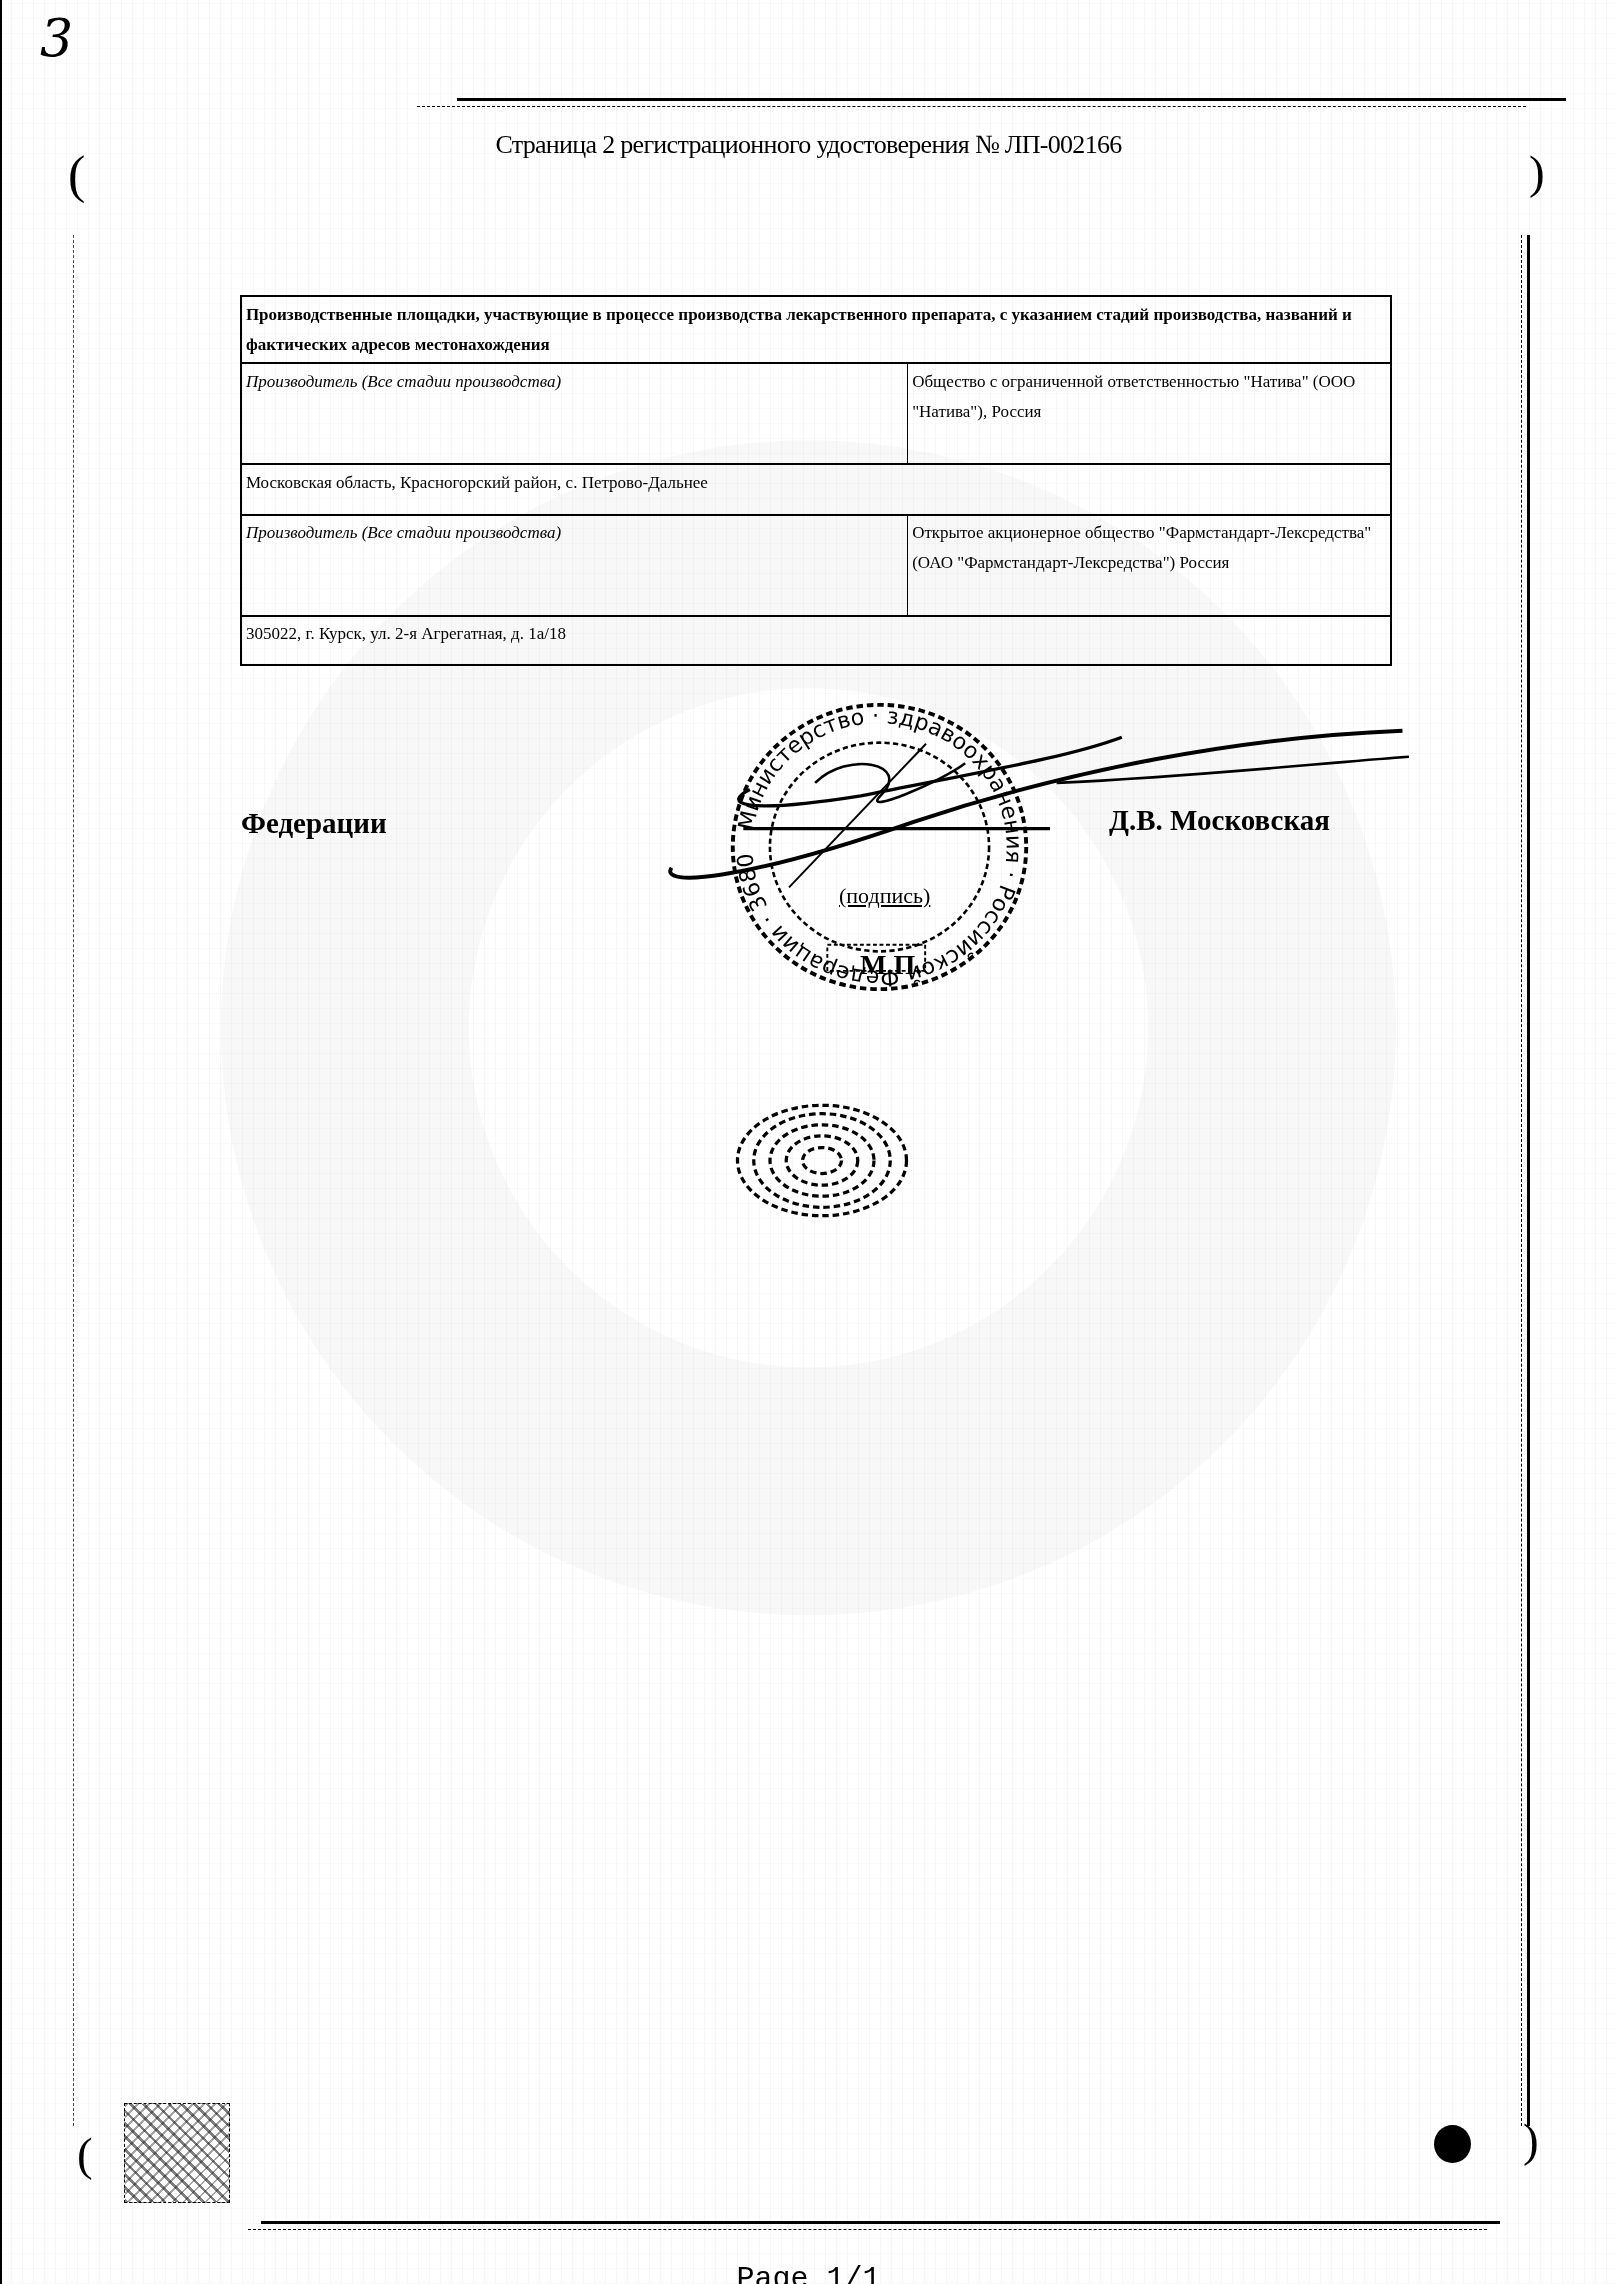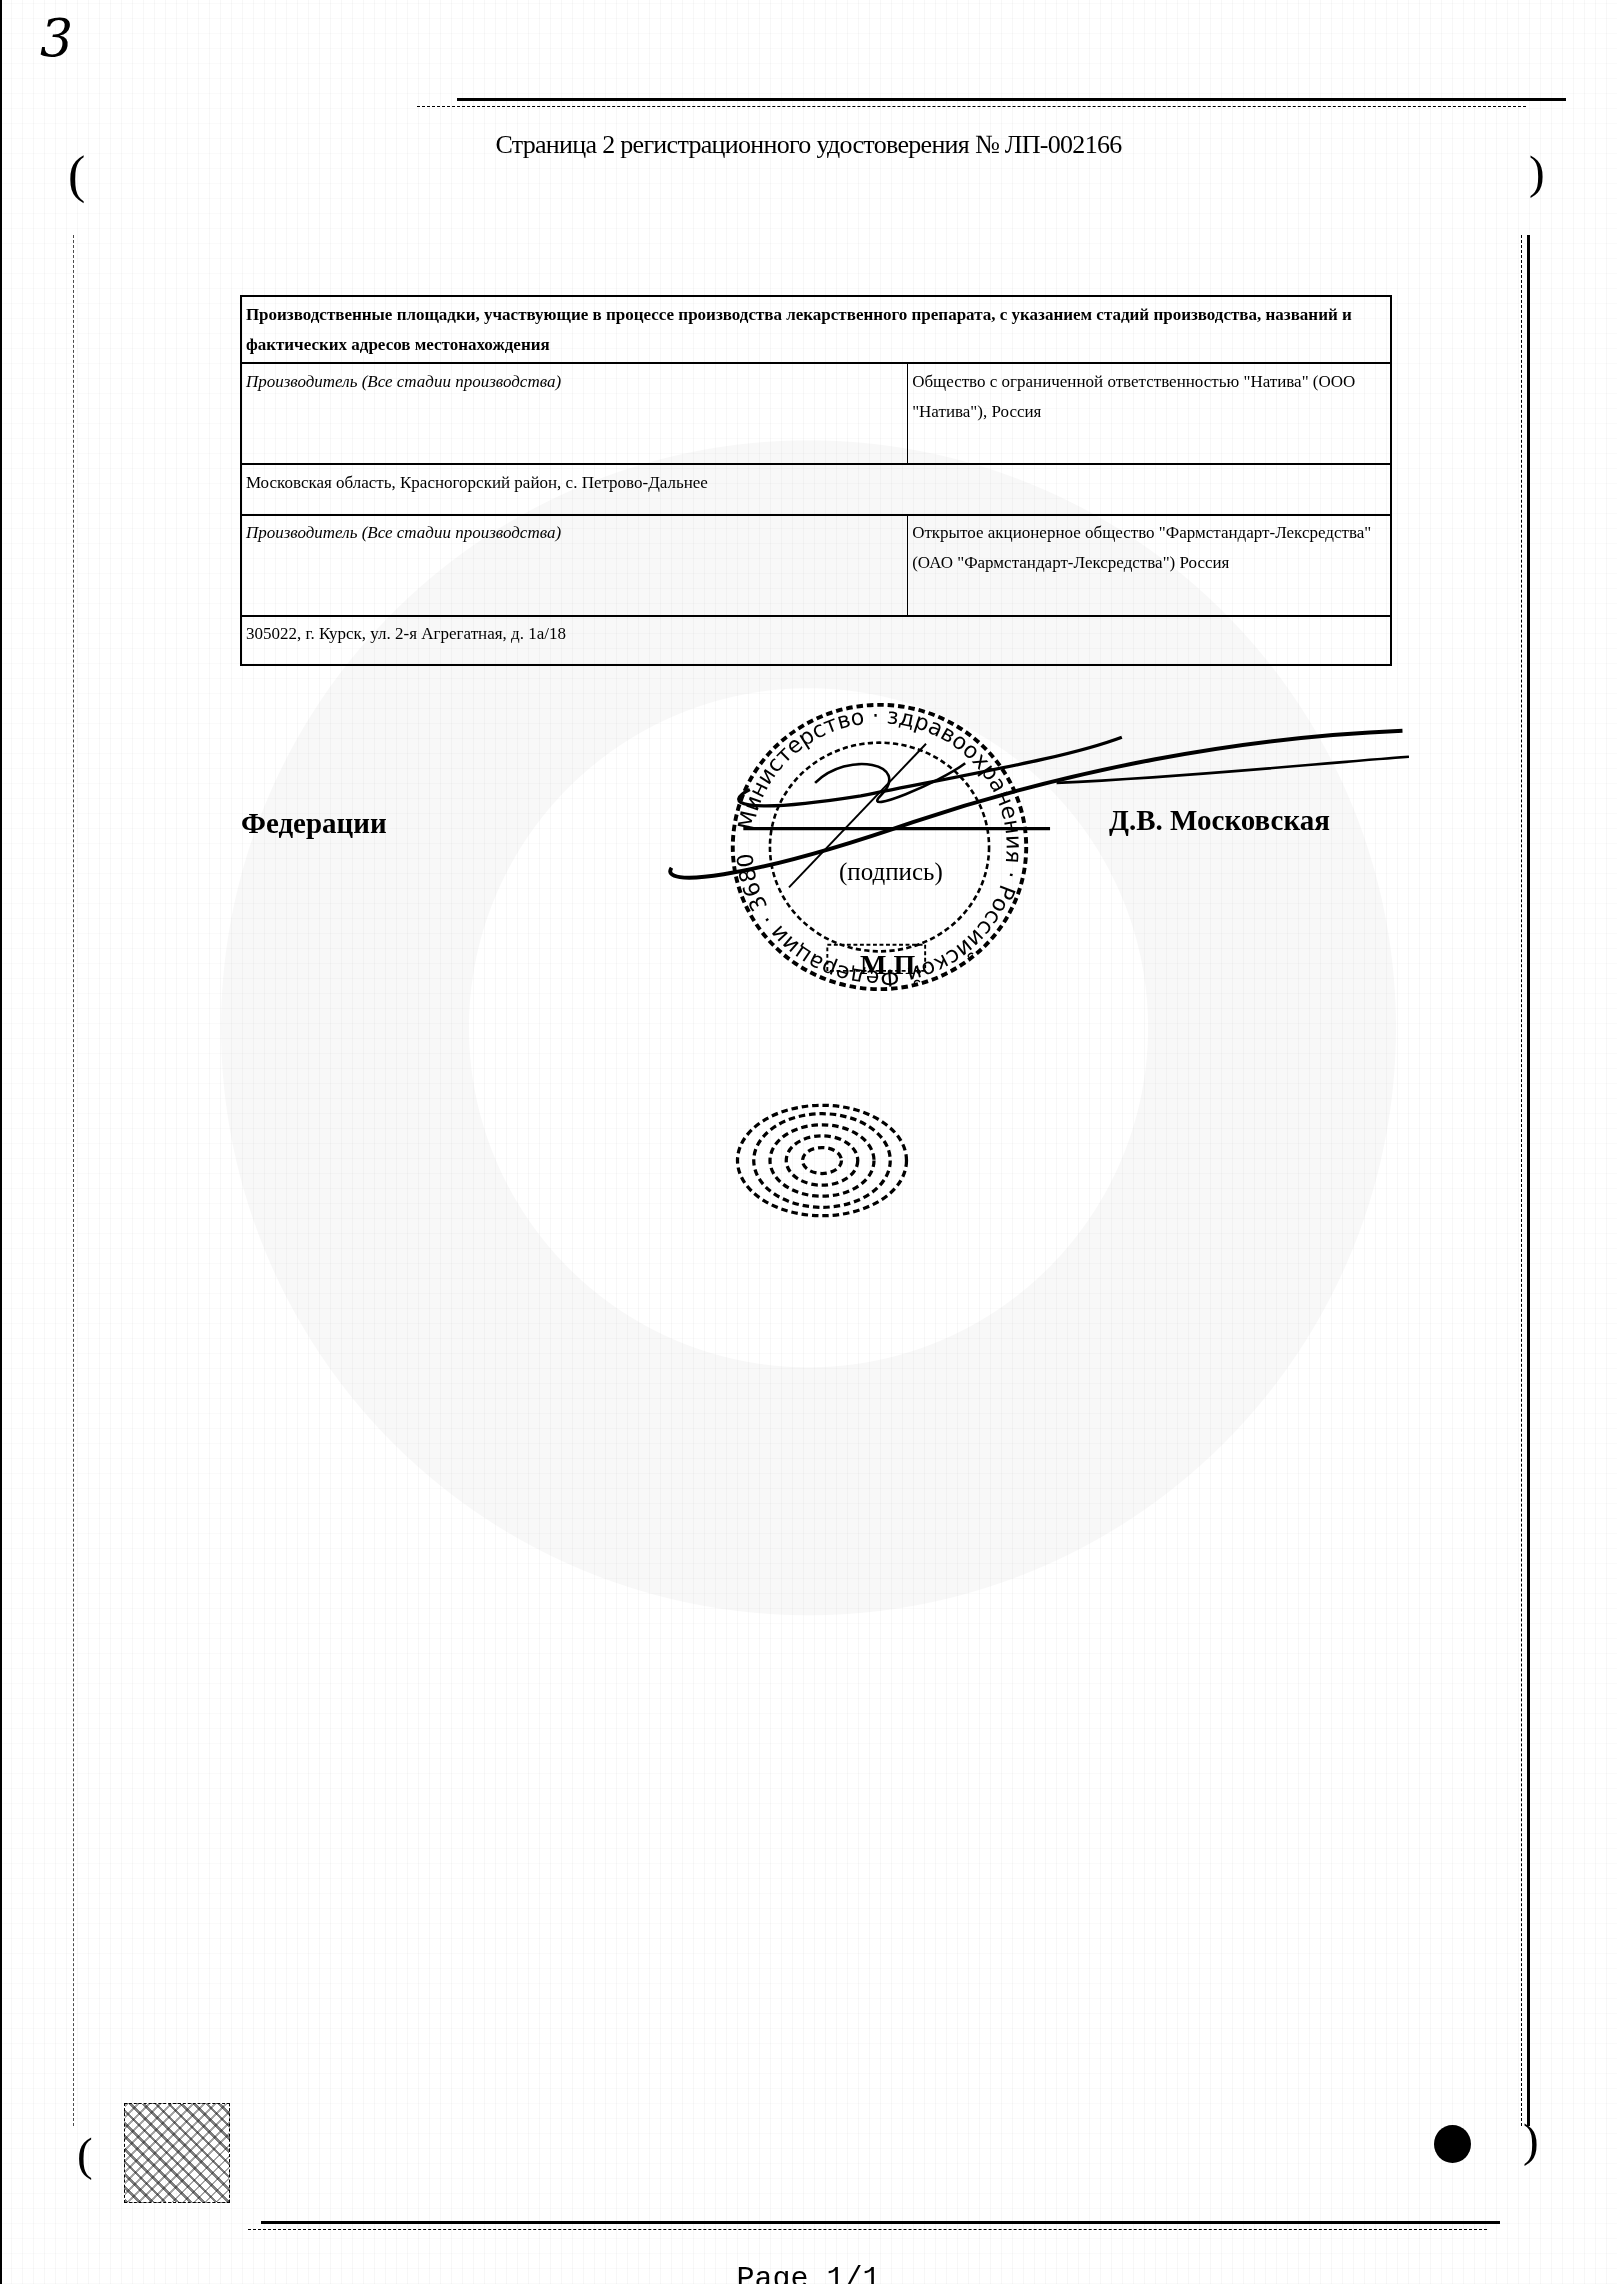--- a/index.html
+++ b/index.html
@@ -30,21 +30,21 @@
   table.sites td.inner-right { border-left:1.3px solid #000; }
   .hdr-cell { font-weight:bold; }
   .role { font-style:italic; }
 
   .sign-left { position:absolute; left:241px; top:805px; font-size:29px; font-weight:bold; line-height:37px; }
   .sign-right { position:absolute; left:1109px; top:804px; font-size:29px; font-weight:bold; }
 
   .stamp { position:absolute; left:723px; top:697px; width:313px; height:300px; }
   .stamp svg { width:100%; height:100%; }
   .signature { position:absolute; left:665px; top:724px; width:744px; height:170px; }
-  .podpis { position:absolute; left:839px; top:858px; font-size:25px; }
+  .podpis { position:absolute; left:839px; top:883px; font-size:22px;text-decoration:underline; }
   .mp { position:absolute; left:860px; top:913px; font-size:28px; font-weight:bold;margin-top:36px; }
 
   .fingerprint { position:absolute; left:724px; top:1102px; width:196px; height:117px; }
   .qr-mark { position:absolute; left:124px; top:2103px; width:104px; height:98px;
     background:
       repeating-linear-gradient(45deg, rgba(0,0,0,.5) 0 2.6px, transparent 2.6px 9px),
       repeating-linear-gradient(-45deg, rgba(0,0,0,.35) 0 2px, transparent 2px 7.8px);
     border:1.3px dashed #000; }
   .punch-hole { position:absolute; left:1434px; top:2125px; width:37px; height:38px; border-radius:50%; background:#000; }
   .bracket-r-bottom { position:absolute; left:1523px; top:2113px; font-size:47px; }

